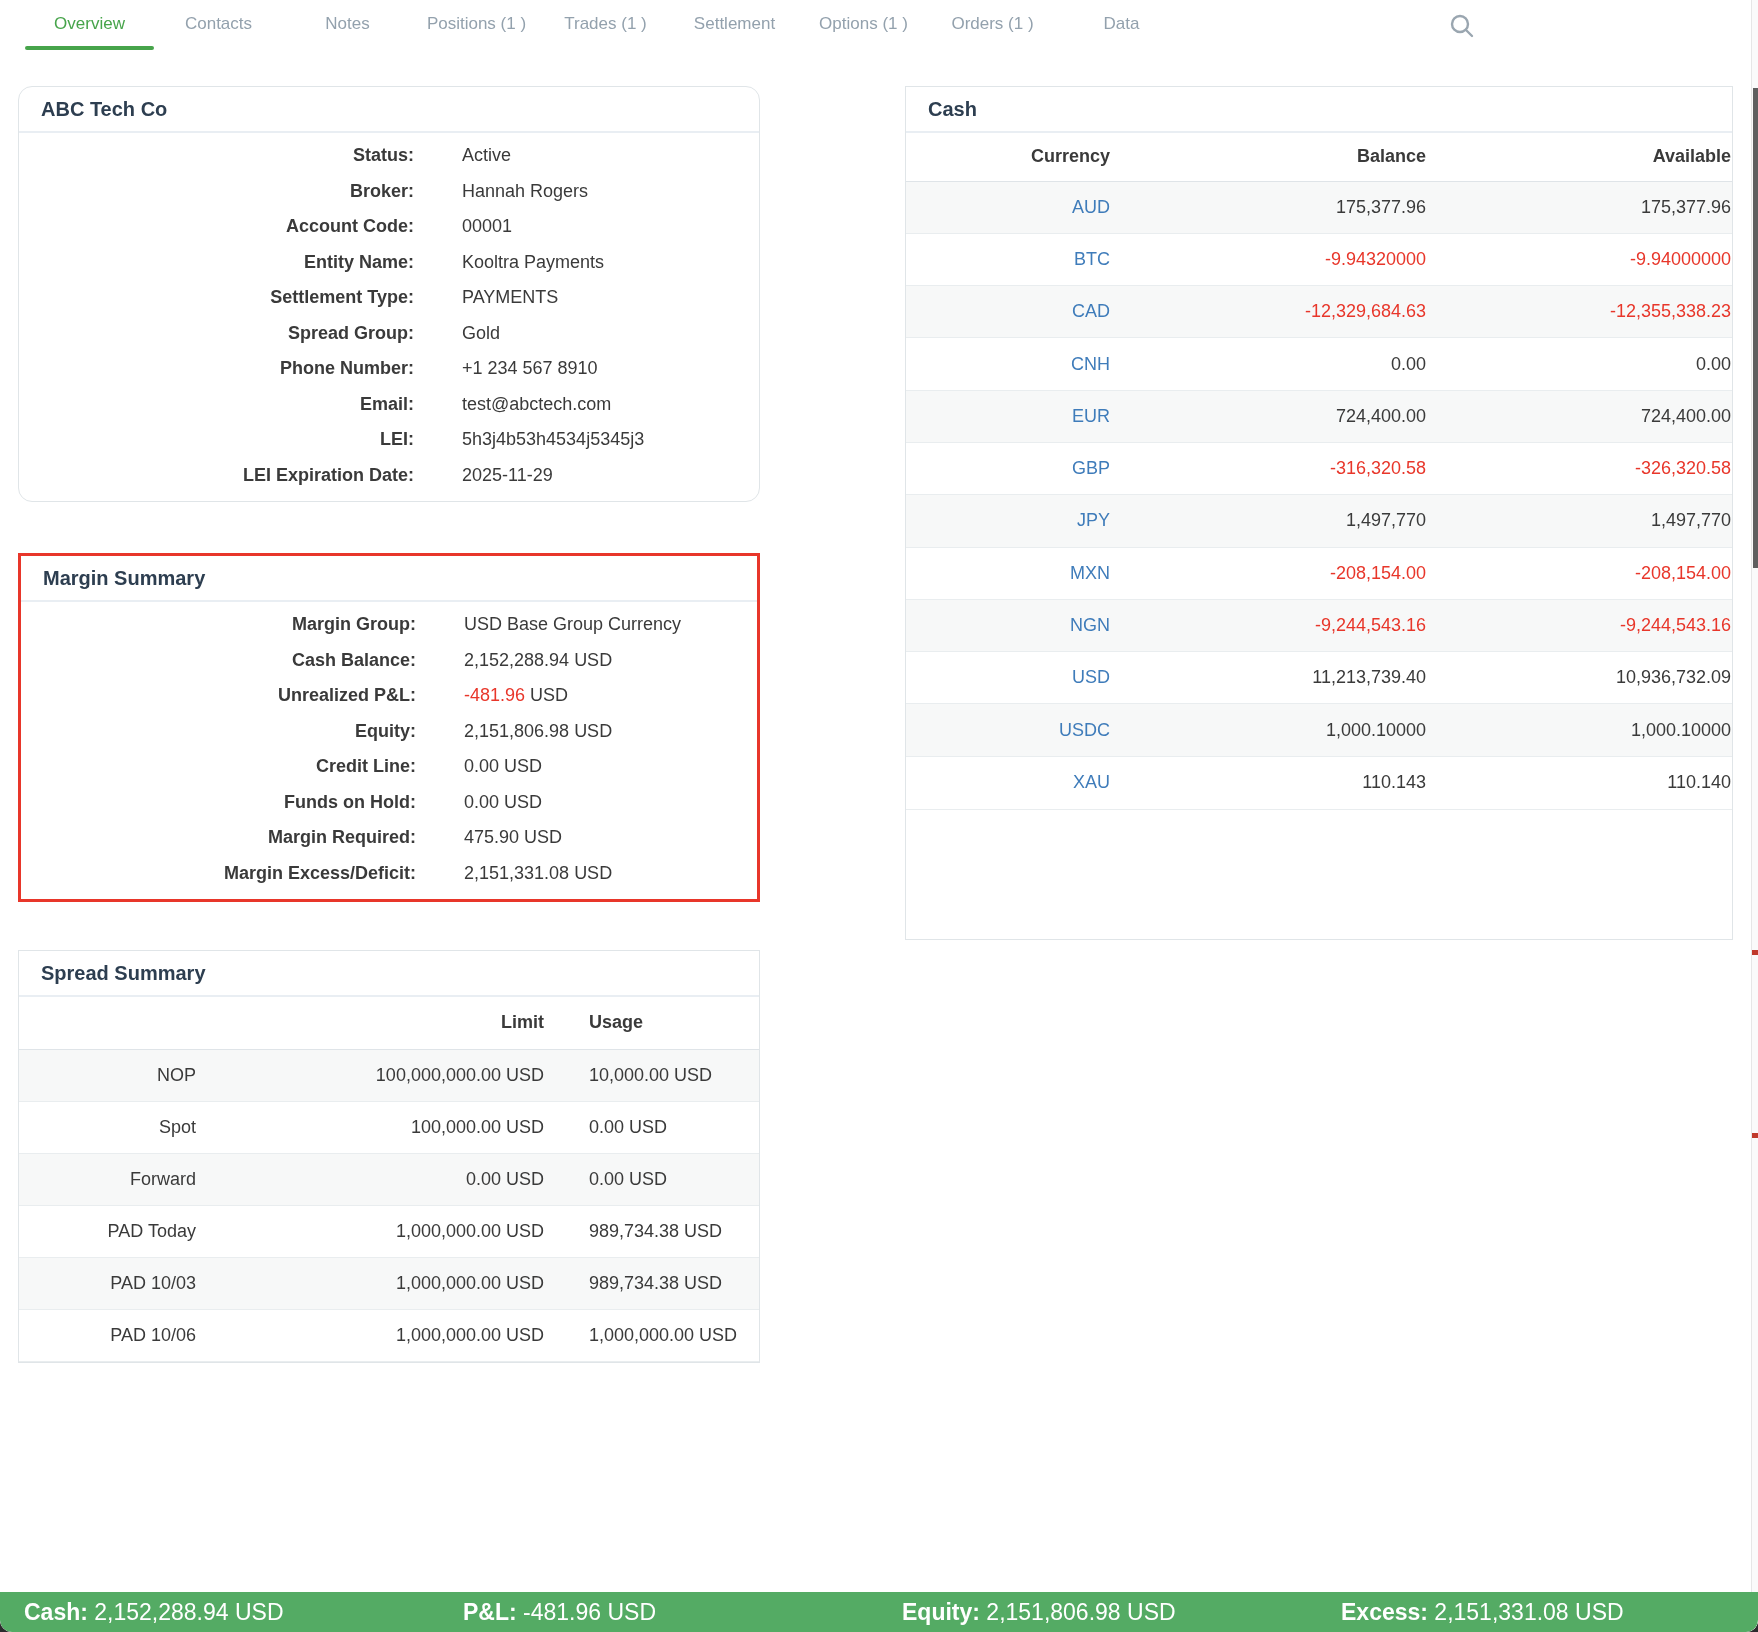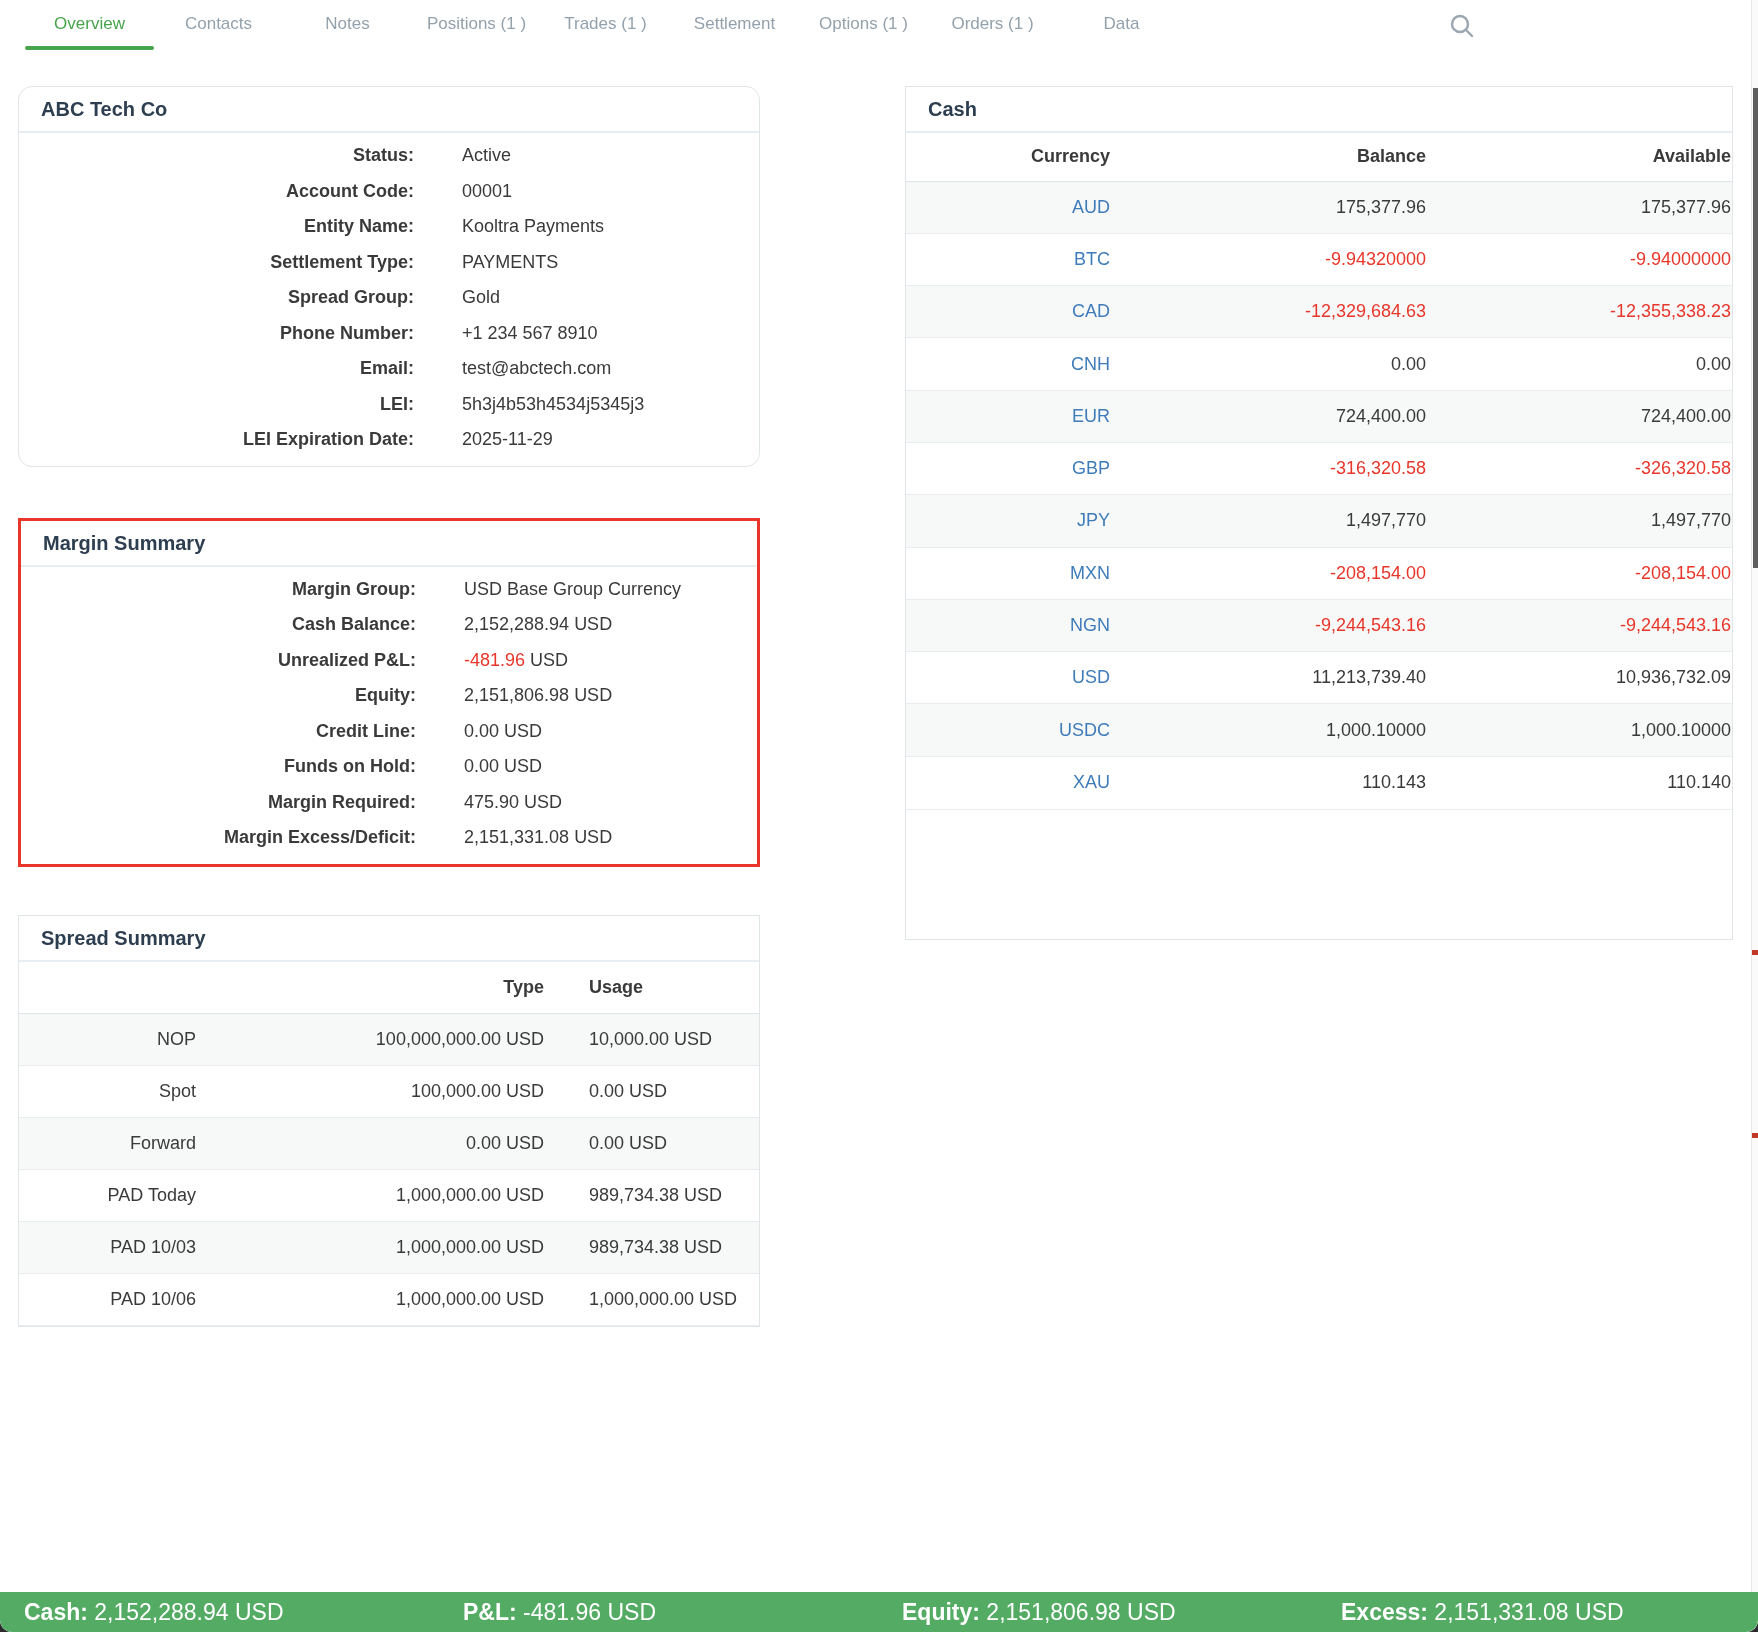--- a/index.html
+++ b/index.html
@@ -117,20 +117,24 @@
     <div class="col-left">
 
       <div class="panel panel-account">
         <div class="panel-title">ABC Tech Co</div>
         <div class="fields">
             <div class="field-row">
               <span class="field-label">Status:</span>
               <span class="field-value"><span>Active</span></span>
             </div>
             <div class="field-row">
+              <span class="field-label">Broker:</span>
+              <span class="field-value"><span>Hannah Rogers</span></span>
+            </div>
+            <div class="field-row">
               <span class="field-label">Account Code:</span>
               <span class="field-value"><span>00001</span></span>
             </div>
             <div class="field-row">
               <span class="field-label">Entity Name:</span>
               <span class="field-value"><span>Kooltra Payments</span></span>
             </div>
             <div class="field-row">
               <span class="field-label">Settlement Type:</span>
               <span class="field-value"><span>PAYMENTS</span></span>
@@ -195,21 +199,21 @@
             </div>
           </div>
       </div>
 
       <div class="panel panel-limit">
         <div class="panel-title">Spread Summary</div>
         <table class="limit-table">
           <thead>
             <tr>
               <th class="c-name"></th>
-              <th class="c-limit">Type</th>
+              <th class="c-limit">Limit</th>
               <th class="c-usage">Usage</th>
             </tr>
           </thead>
           <tbody>
               <tr class="alt">
                 <td class="c-name">NOP</td>
                 <td class="c-limit">100,000,000.00 USD</td>
                 <td class="c-usage">10,000.00 USD</td>
               </tr>
               <tr>

